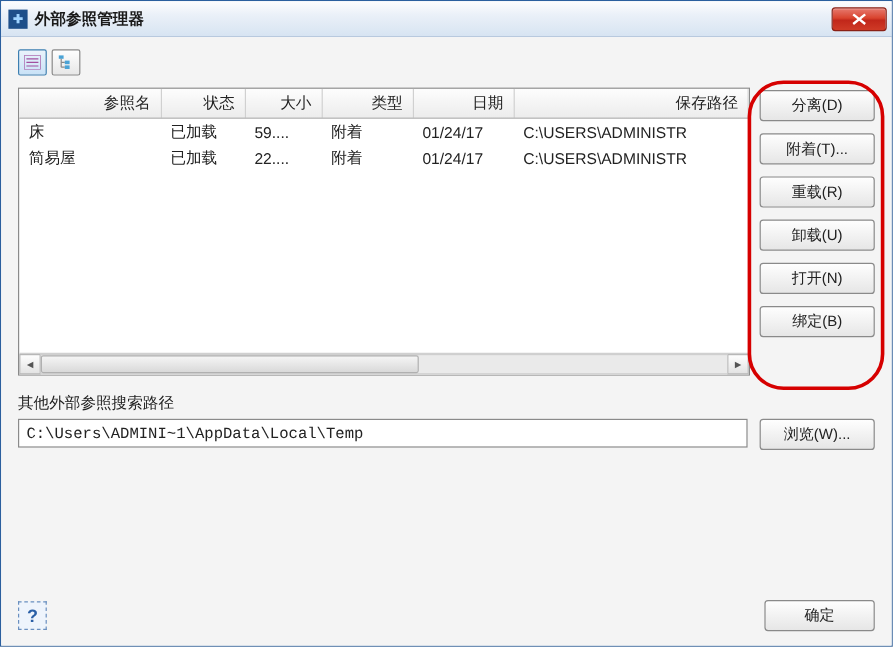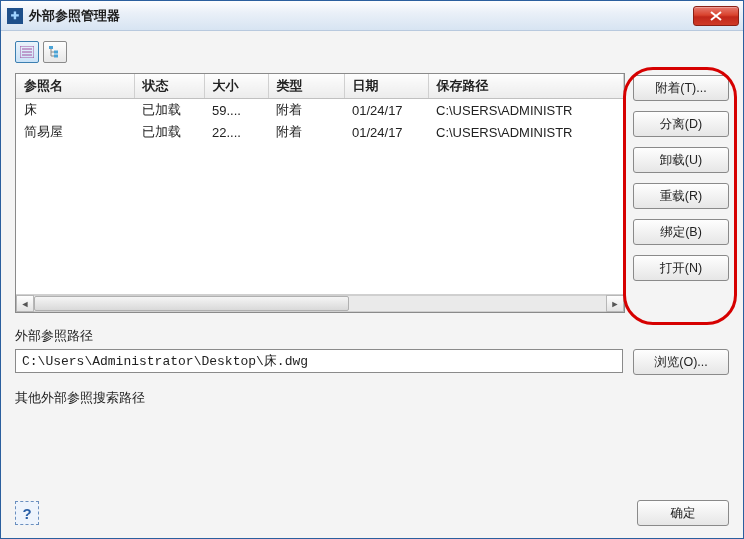--- a/index.html
+++ b/index.html
@@ -97,22 +97,22 @@
 table {
   width: 100%;
   border-collapse: collapse;
   font-size: 13px;
   table-layout: fixed;
 }
 th {
   background: linear-gradient(to bottom,#fdfdfd,#ececec);
   border-right: 1px solid #d0d0d0;
   border-bottom: 1px solid #c0c0c0;
-  text-align: left;
-  font-weight: bold;
+  text-align: right;
+  font-weight: normal;
   padding: 3px 8px;
   color:#222;
   white-space: nowrap;
 }
 td {
   padding: 2px 8px;
   color:#222;
   white-space: nowrap;
   overflow: hidden;
   text-overflow: clip;
@@ -306,41 +306,38 @@
         <div class="hscroll">
           <div class="arrow">◄</div>
           <div class="track">
             <div class="thumb"></div>
           </div>
           <div class="arrow">►</div>
         </div>
       </div>
 
       <div class="side-btns">
+        <button class="winbtn">分离(D)</button>
         <button class="winbtn">附着(T)...</button>
-        <button class="winbtn">分离(D)</button>
+        <button class="winbtn">重载(R)</button>
         <button class="winbtn">卸载(U)</button>
-        <button class="winbtn">重载(R)</button>
+        <button class="winbtn">打开(N)</button>
         <button class="winbtn">绑定(B)</button>
-        <button class="winbtn">打开(N)</button>
       </div>
     </div>
 
     <div class="red-ring"></div>
 
-    <div class="path-group">
-      <div class="lbl">外部参照路径</div>
-      <div class="path-row">
-        <input type="text" value="C:\Users\Administrator\Desktop\床.dwg" style="">
-        <button class="winbtn" style="width:96px">浏览(O)...</button>
-      </div>
-    </div>
 
     <div class="path-group">
       <div class="lbl">其他外部参照搜索路径</div>
+      <div class="path-row">
+        <input type="text" value="C:\Users\ADMINI~1\AppData\Local\Temp" style="">
+        <button class="winbtn" style="width:96px">浏览(W)...</button>
+      </div>
     </div>
 
     <div class="footer">
       <div class="help-icon">?</div>
       <div class="footer-btns">
         <button class="winbtn">确定</button>
       </div>
     </div>
 
   </div>

